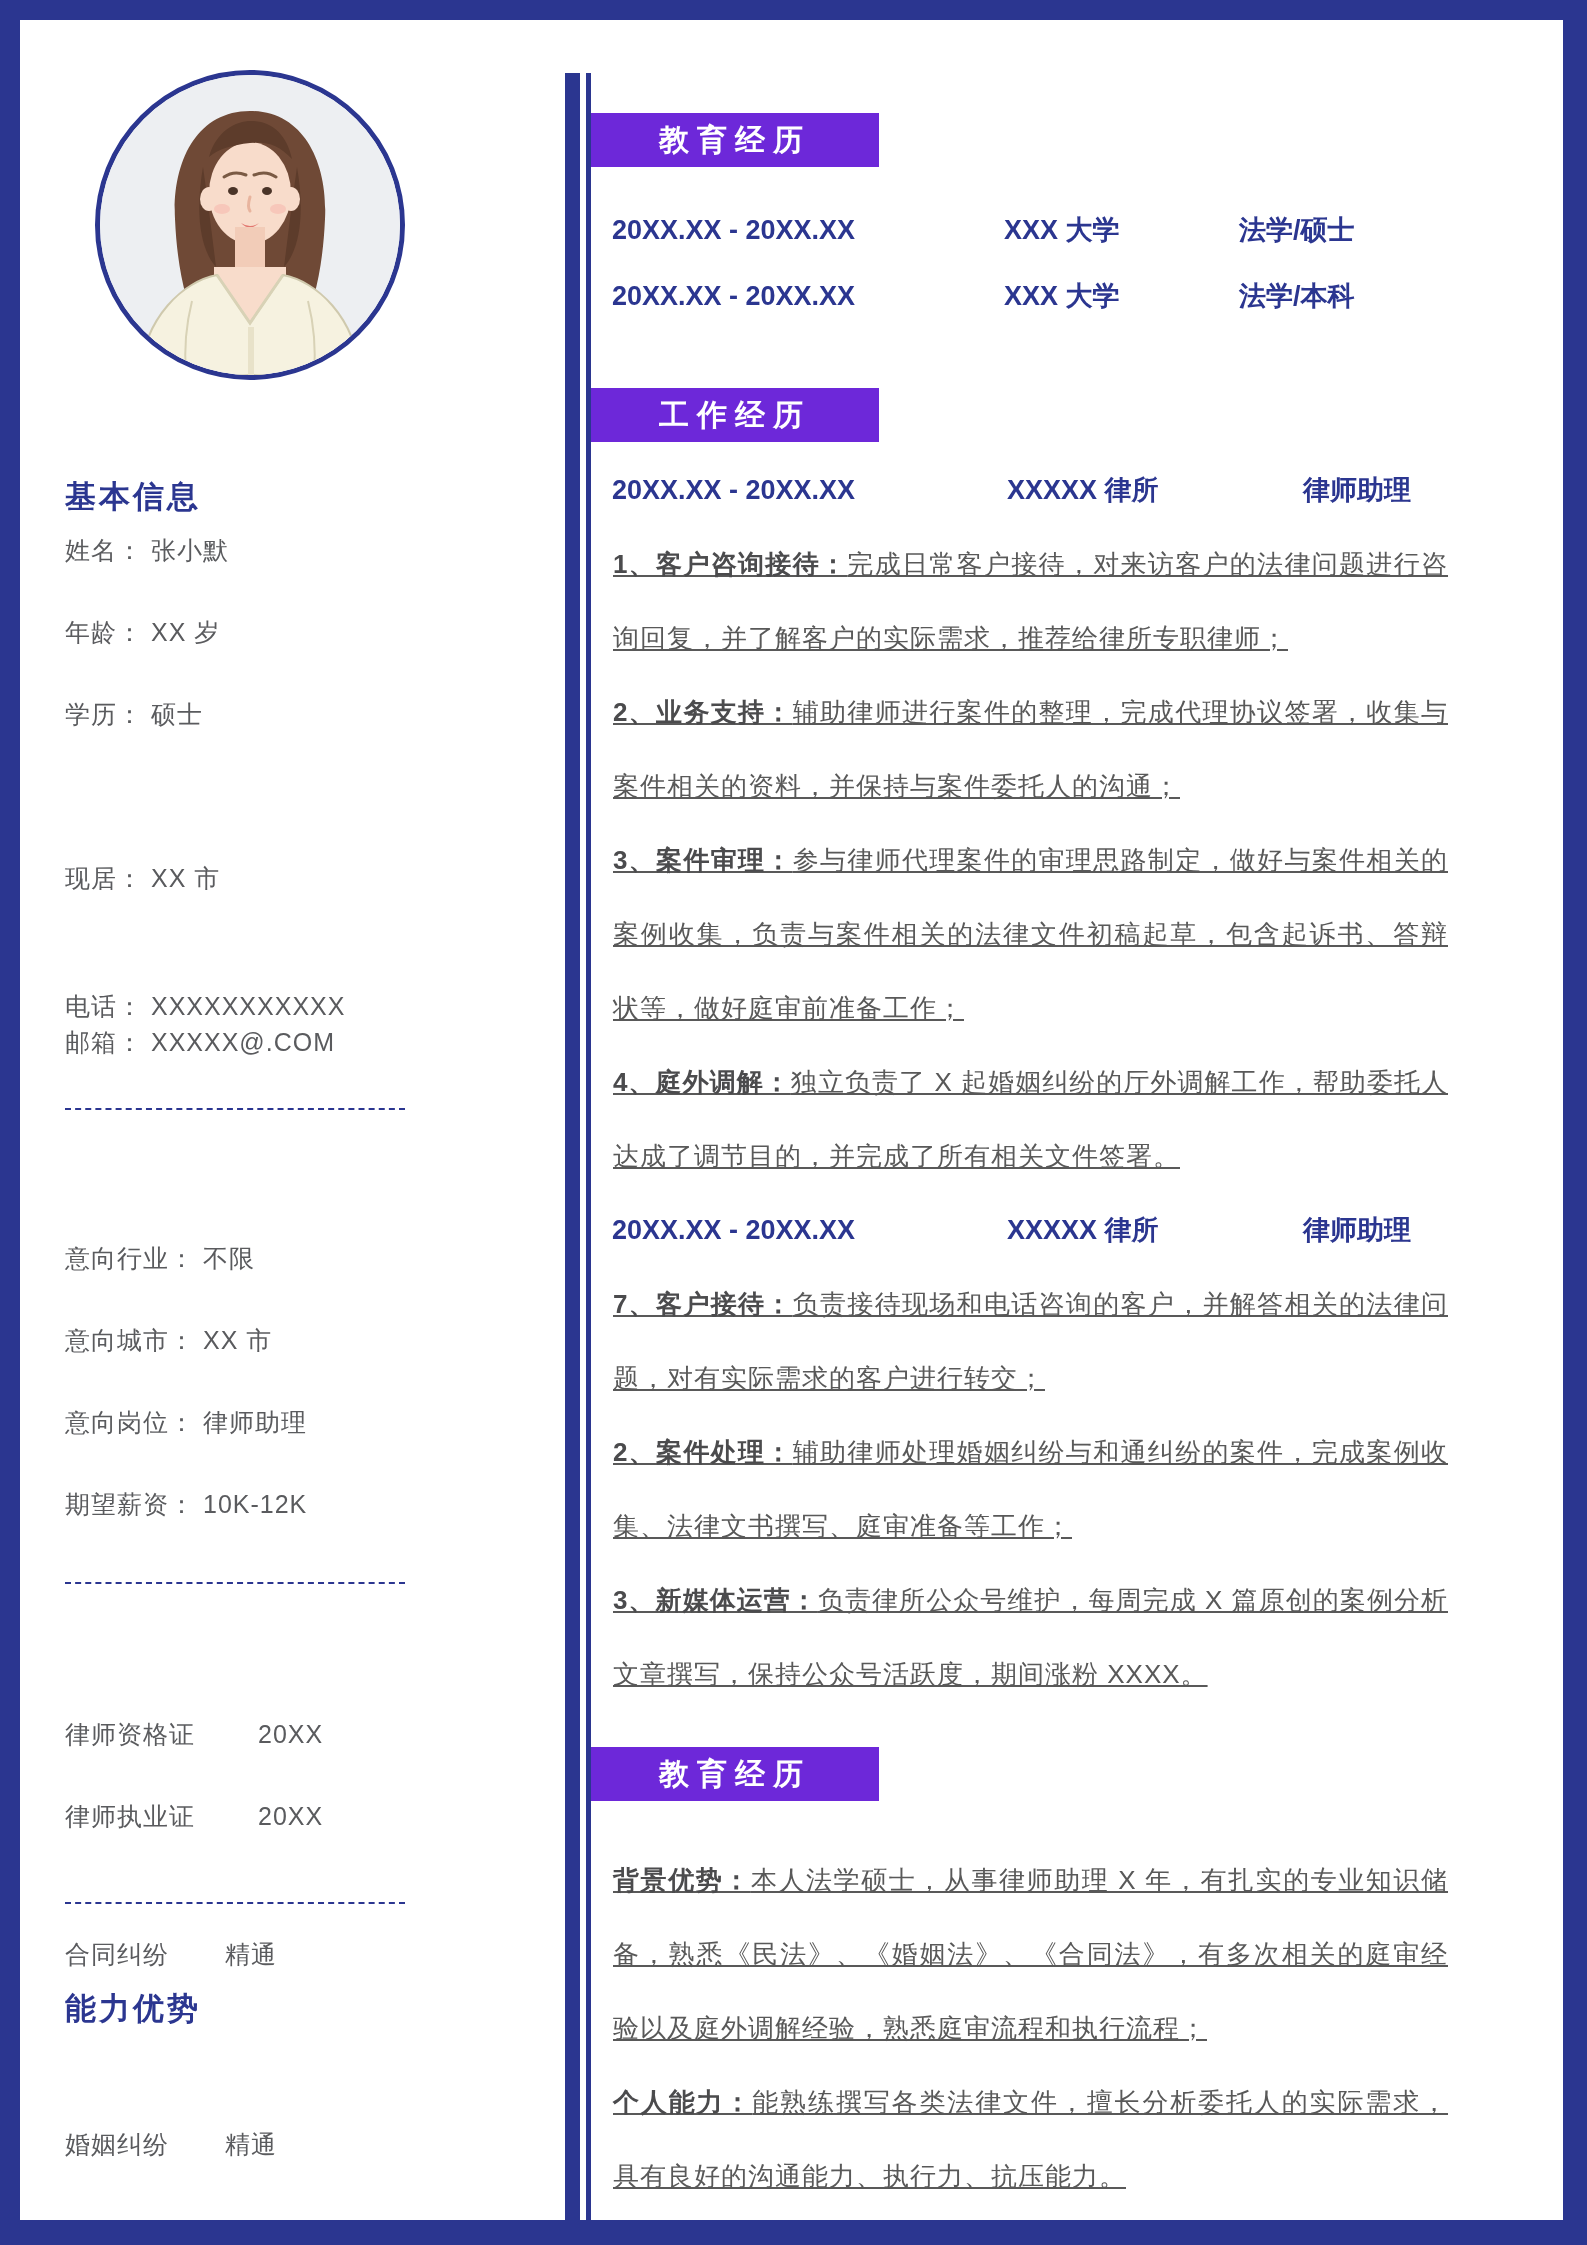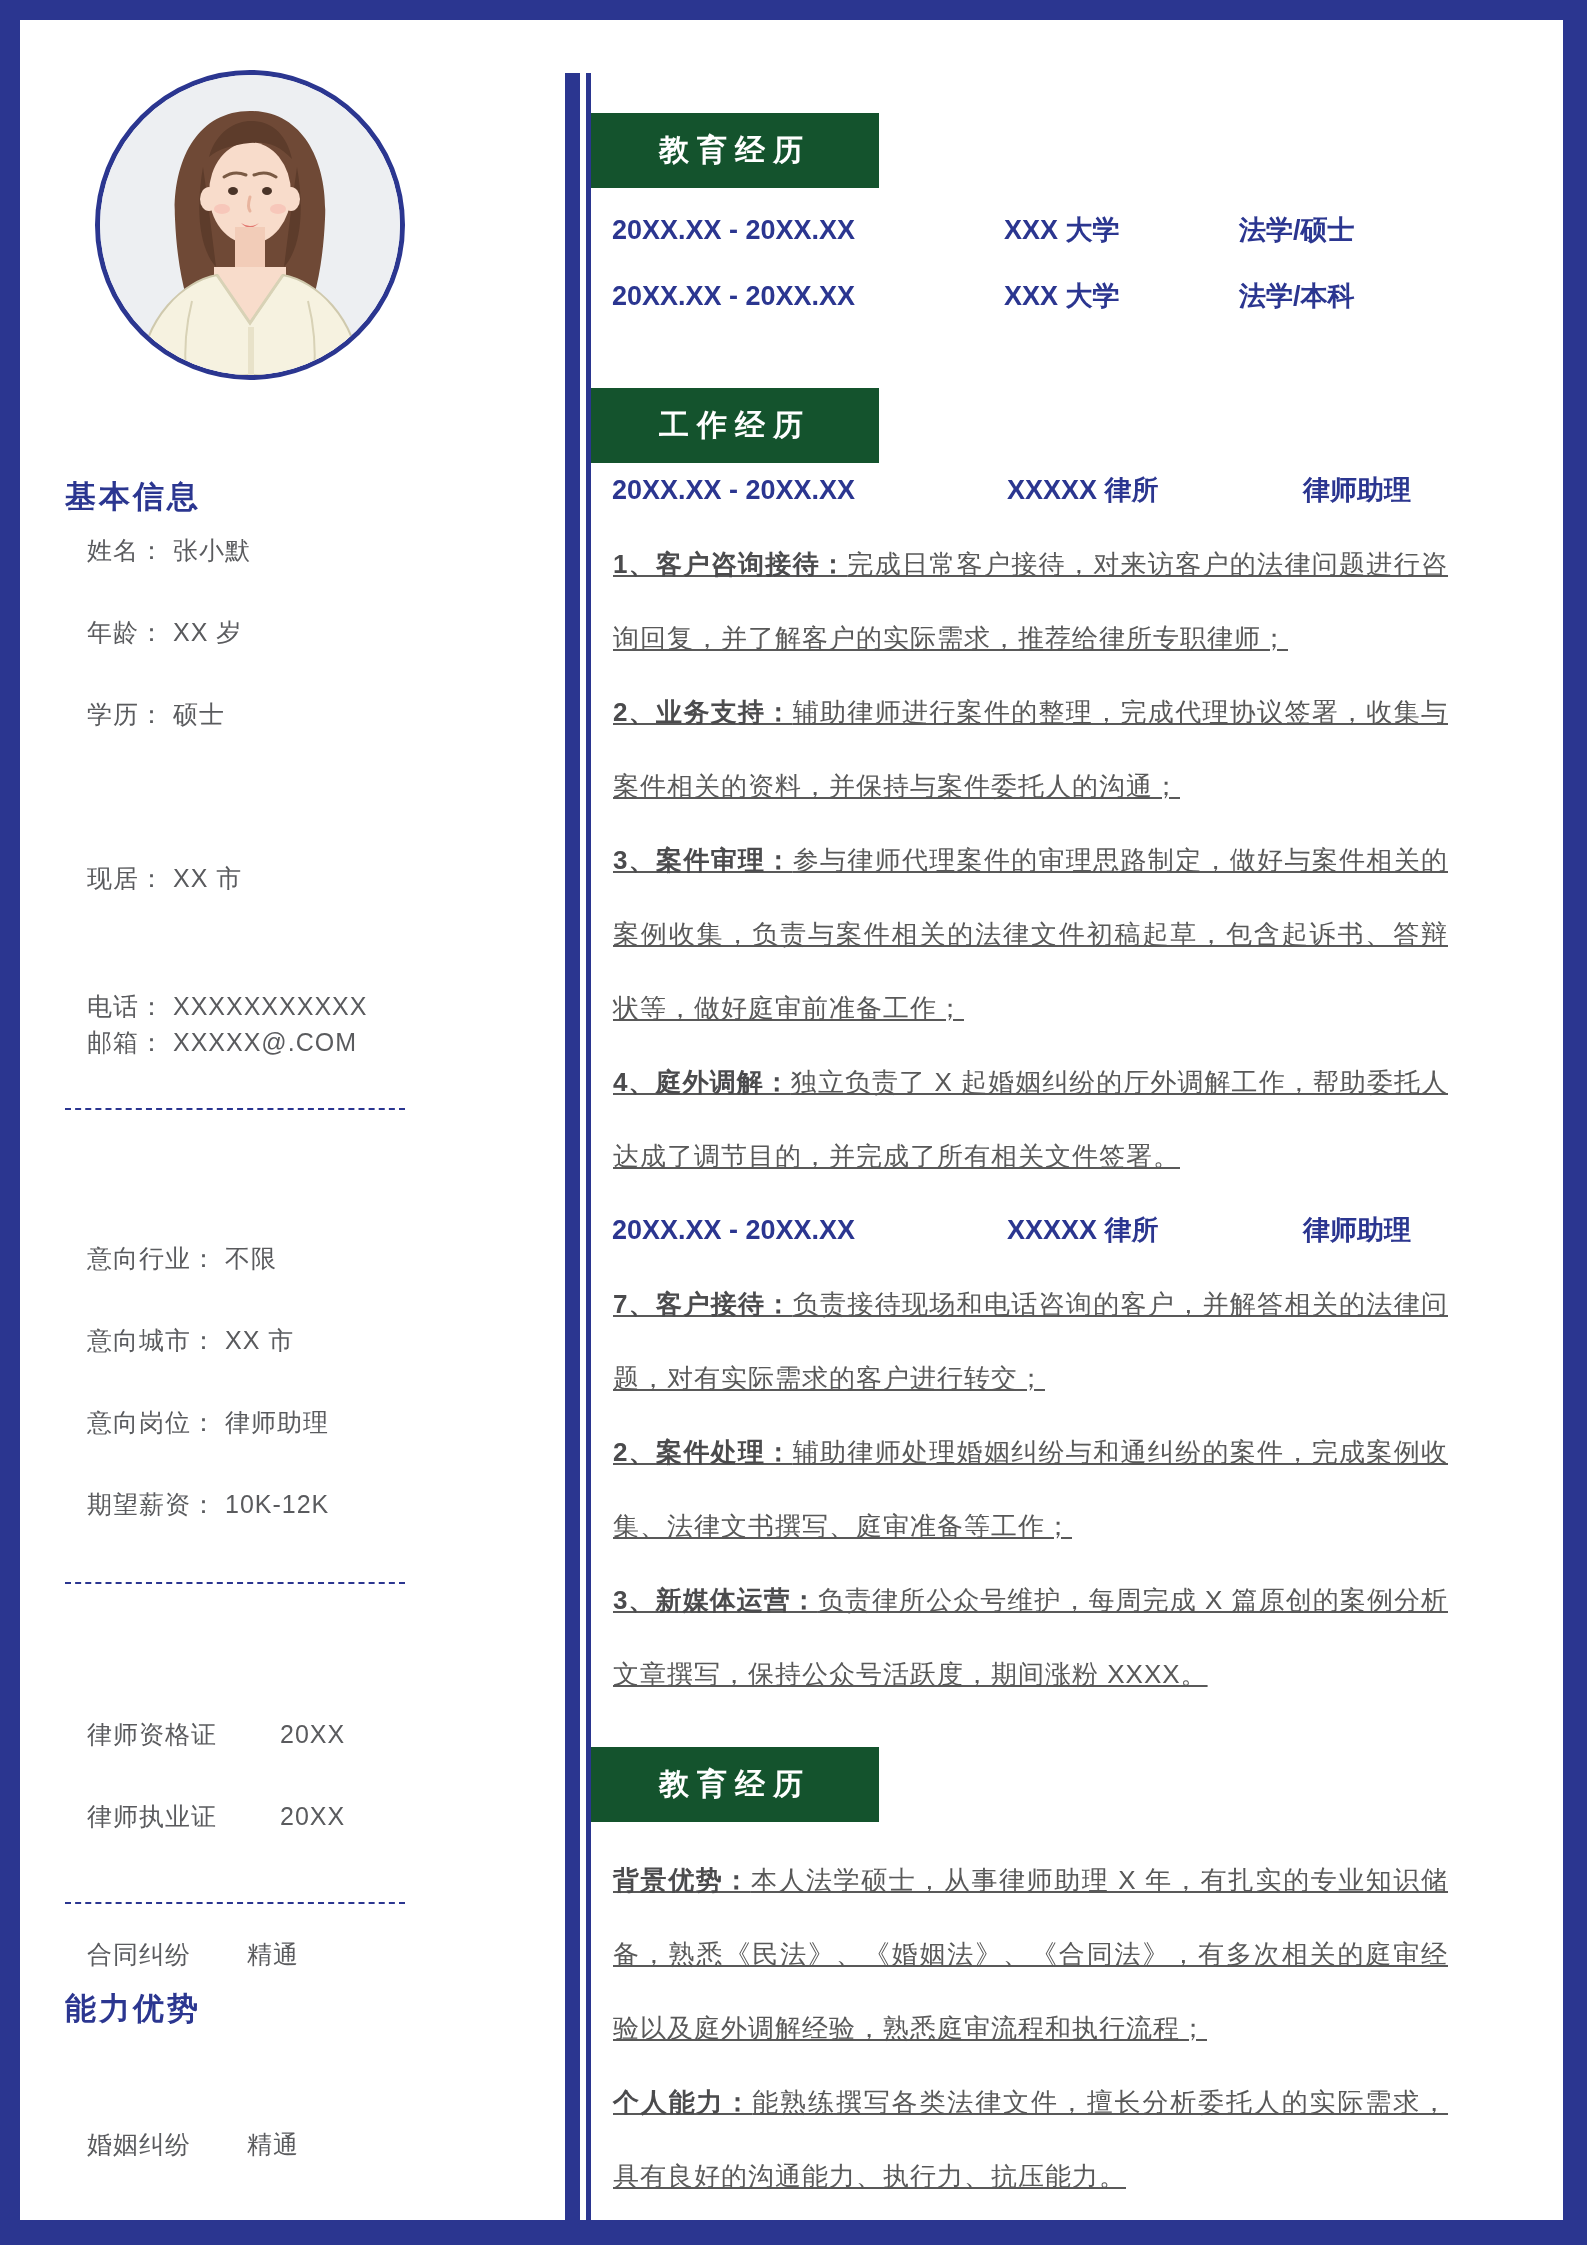--- a/index.html
+++ b/index.html
@@ -18,33 +18,33 @@
   .photo{
     position:absolute;left:95px;top:70px;width:300px;height:300px;border-radius:50%;
     border:5px solid #2b3690;overflow:hidden;background:#edeff2;
   }
   .s-title{
     position:absolute;left:65px;width:340px;color:#2b3690;font-size:31px;font-weight:bold;
     letter-spacing:3px;
     margin-top:26px;
   }
   .s-row{position:absolute;left:65px;width:345px;height:44px;line-height:44px;
-    font-size:25px;color:#5a5b5e;letter-spacing:1px;white-space:nowrap;margin-left:22px;}
+    font-size:25px;color:#5a5b5e;letter-spacing:1px;white-space:nowrap;}
   .s-label{color:#5a5b5e;}
   .s-value{color:#5a5b5e;margin-left:8px;}
   .kv-pos{position:absolute;top:0;line-height:44px;}
   .dash{position:absolute;left:65px;width:340px;border-top:2px dashed #2b3690;height:0;}
 
   
   .vline-thick{position:absolute;left:565px;top:73px;width:15px;height:2147px;background:#2b3690;}
   .vline-thin{position:absolute;left:586px;top:73px;width:5px;height:2147px;background:#2b3690;}
 
   
   .sec-box{
-    position:absolute;left:591px;width:288px;height:75px;background:#14532d;
+    position:absolute;left:591px;width:288px;height:54px;background:#6d28d9;
     color:#ffffff;font-size:30px;font-weight:bold;letter-spacing:8px;
     display:flex;align-items:center;justify-content:center;
   }
 
   
   .entry-row{position:absolute;left:612px;width:860px;height:44px;
     font-size:27px;font-weight:bold;color:#2b3690;line-height:44px;white-space:nowrap;}
   .col-date{position:absolute;left:0;top:0;}
   .col-school{position:absolute;left:392px;top:0;}
   .col-degree{position:absolute;left:627px;top:0;}

